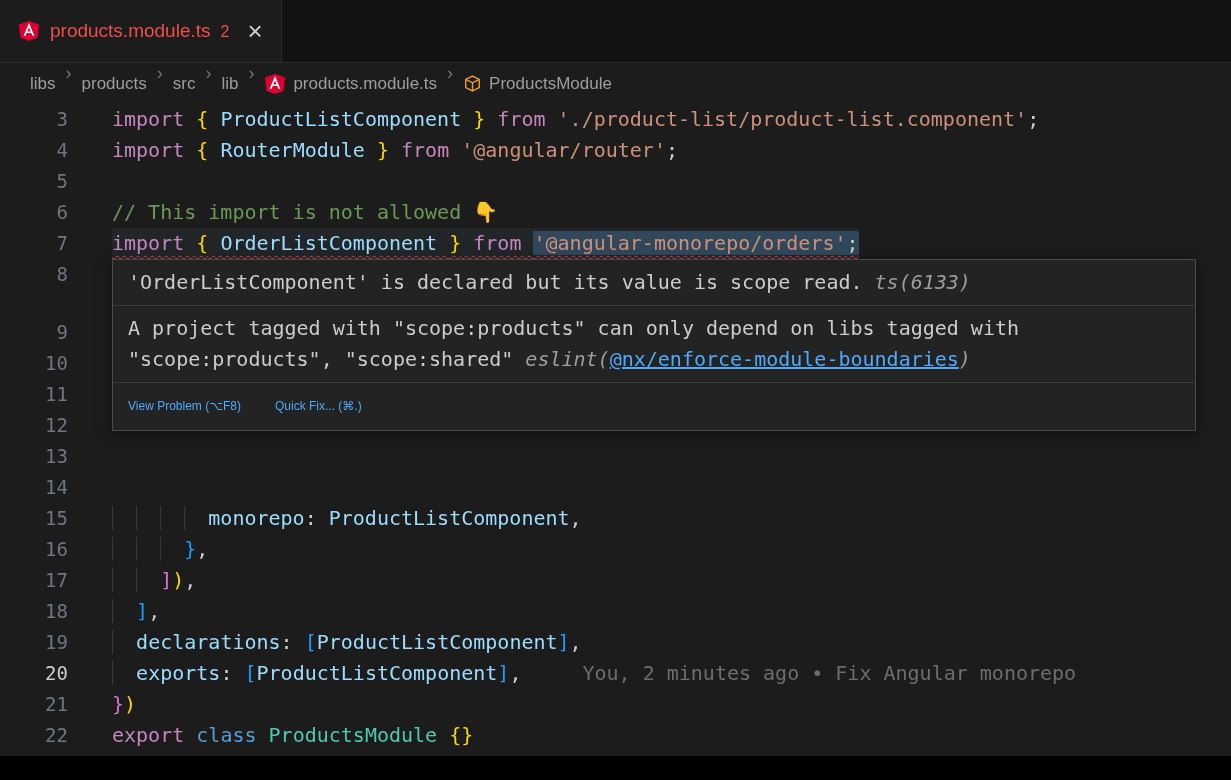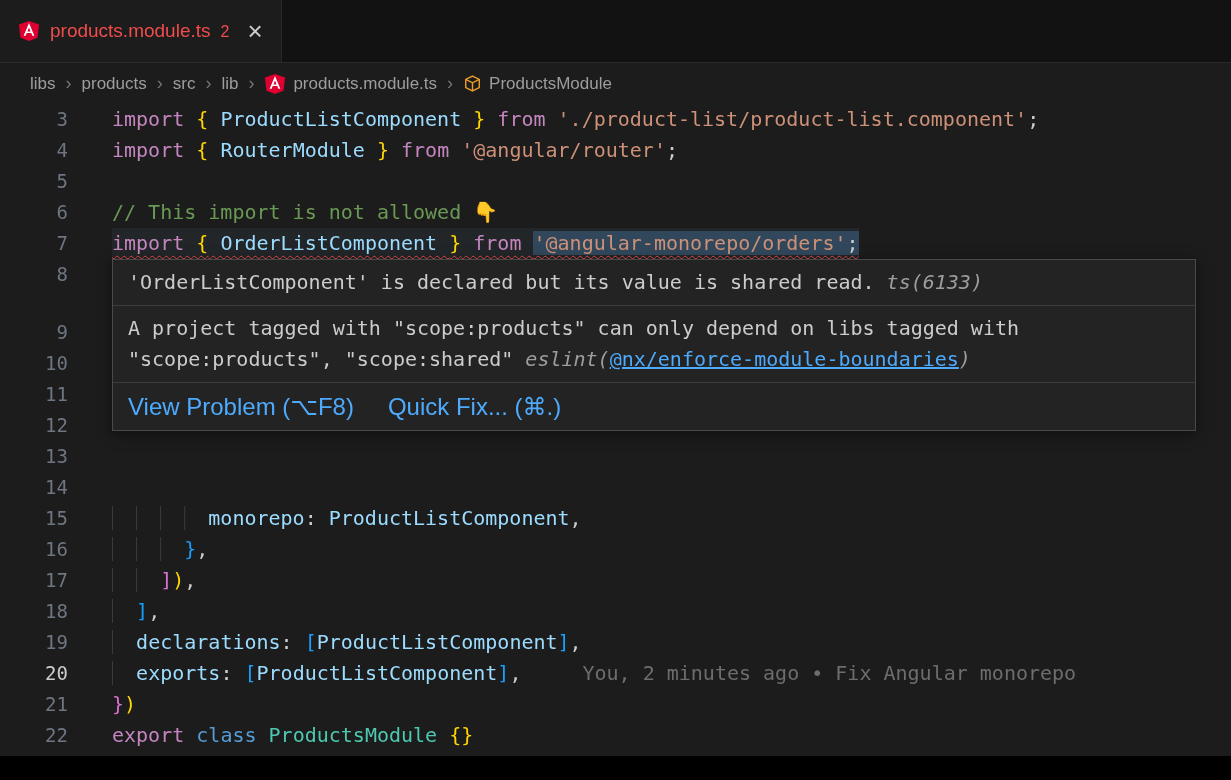--- a/index.html
+++ b/index.html
@@ -17,21 +17,21 @@
 
   
   .tab-bar{height:62px;background:var(--tabbar-bg);display:flex;align-items:stretch;border-bottom:1px solid #2a2a2a;}
   .tab{display:flex;align-items:center;gap:10px;padding:0 18px;background:var(--editor-bg);border-right:1px solid #2a2a2a;cursor:pointer;}
   .tab-icon{display:flex;}
   .tab-label{color:var(--error-red);font-size:19px;}
   .tab-badge{color:var(--error-red);font-size:16px;padding-top:2px;}
   .tab-close{color:#cccccc;font-size:26px;line-height:1;margin-left:8px;cursor:pointer;}
 
   
-  .breadcrumb{height:41px;display:flex;align-items:center;padding-left:30px;font-size:17px;color:var(--breadcrumb-fg);}
+  .breadcrumb{height:41px;display:flex;padding-left:30px;font-size:17px;color:var(--breadcrumb-fg);}
   .bc-item{display:inline-flex;align-items:center;gap:7px;cursor:pointer;}
   .bc-icon{display:flex;color:var(--class-icon-orange);}
   .bc-sep{margin:0 10px;color:#767676;font-size:18px;}
 
   
   .editor{font-family:"DejaVu Sans Mono","Liberation Mono",monospace;font-size:20px;line-height:31px;color:#d4d4d4;}
   .line{display:flex;height:31px;}
   .ln{flex:0 0 68px;text-align:right;color:var(--line-number);font-size:19px;cursor:pointer;user-select:none;}
   .ln.active{color:var(--line-number-active);text-align:right;}
   .content{margin-left:44px;white-space:pre;cursor:text;}
@@ -46,21 +46,21 @@
   .hl{background:var(--highlight-bg);}
   .blame{color:var(--blame);margin-left:61px;}
 
   
   .hover-popup{position:absolute;left:112px;top:259px;width:1084px;box-sizing:border-box;background:var(--hover-bg);
     border:1px solid var(--hover-border);box-shadow:0 3px 12px rgba(0,0,0,.5);z-index:10;
     font-family:"DejaVu Sans Mono","Liberation Mono",monospace;font-size:20px;line-height:31px;color:#cccccc;}
   .hover-section{padding:7px 15px;border-bottom:1px solid #3c3c3c;white-space:pre-wrap;}
   .diag-src{color:#9d9d9d;font-style:italic;}
   .rule-link{color:var(--link-blue);text-decoration:underline;cursor:pointer;}
-  .hover-actions{padding:8px 15px;display:flex;gap:34px;font-family:"Liberation Sans","DejaVu Sans",sans-serif;font-size:24px;}
+  .hover-actions{padding:8px 15px;display:flex;gap:34px;font-family:"Liberation Sans","DejaVu Sans",sans-serif;font-size:12px;}
   .hover-actions a{color:var(--link-blue);cursor:pointer;}
 </style>
 </head>
 <body>
 
 <div class="app" data-name="vscode-window">
 
   <div class="tab-bar" data-name="tab-bar">
     <div class="tab" data-name="tab-products-module-ts">
       <span class="tab-icon" data-name="angular-icon">
@@ -194,21 +194,21 @@
         <span class="ln" data-name="line-number">22</span>
         <span class="content" data-name="code-line-content"><span class="tok-kw" data-name="code-token">export </span><span class="tok-kw2" data-name="code-token">class </span><span class="tok-cls" data-name="code-token">ProductsModule </span><span class="tok-b1" data-name="code-token">{}</span></span>
       </div>
       <div class="line" data-name="code-line-23">
         <span class="ln" data-name="line-number">23</span>
         <span class="content" data-name="code-line-content"></span>
       </div>
     </div>
 
   <div class="hover-popup" data-name="hover-diagnostics-popup">
-    <div class="hover-section" data-name="ts-diagnostic"><span data-name="ts-diagnostic-message">'OrderListComponent' is declared but its value is shared read.</span> <span class="diag-src" data-name="ts-diagnostic-source">ts(6133)</span></div>
+    <div class="hover-section" data-name="ts-diagnostic"><span data-name="ts-diagnostic-message">'OrderListComponent' is declared but its value is scope read.</span> <span class="diag-src" data-name="ts-diagnostic-source">ts(6133)</span></div>
     <div class="hover-section" data-name="eslint-diagnostic"><span data-name="eslint-message-line1">A project tagged with "scope:products" can only depend on libs tagged with</span><br><span data-name="eslint-message-line2">"scope:products", "scope:shared" </span><span class="diag-src" data-name="eslint-source-open">eslint(</span><a class="rule-link" data-name="eslint-rule-link">@nx/enforce-module-boundaries</a><span class="diag-src" data-name="eslint-source-close">)</span></div>
     <div class="hover-actions" data-name="hover-actions">
         <a data-name="view-problem-action">View Problem (⌥F8)</a>
         <a data-name="quick-fix-action">Quick Fix... (⌘.)</a>
       </div>
   </div>
 
 </div>
 
 </body></html>

